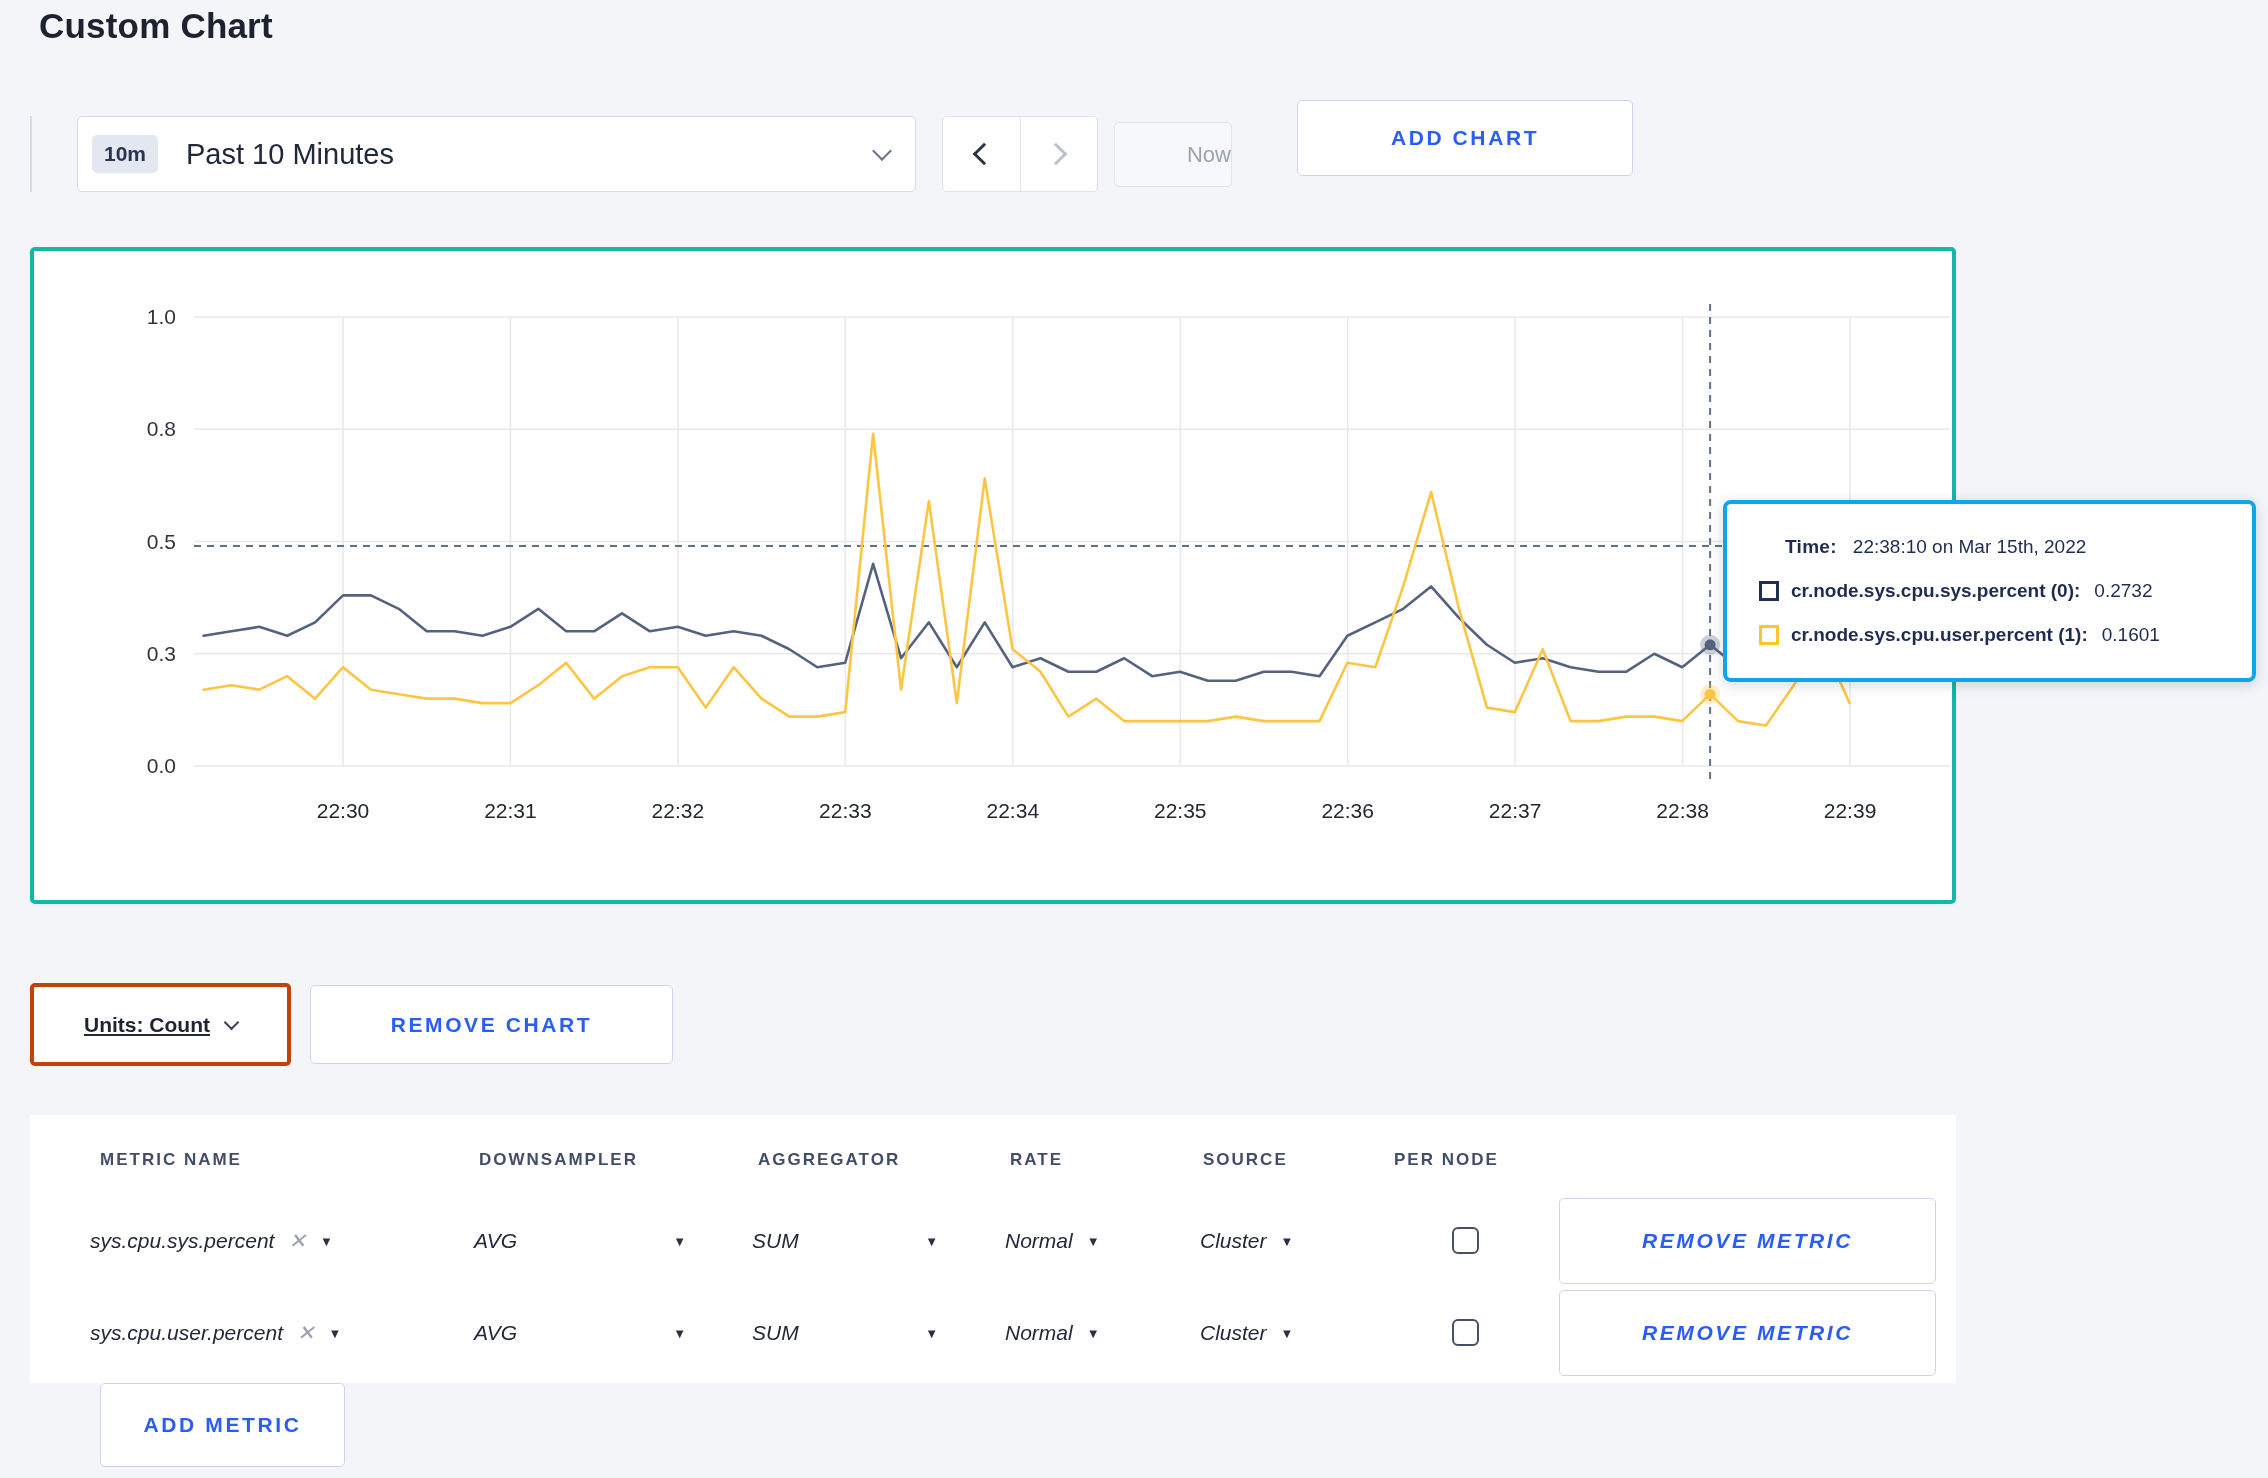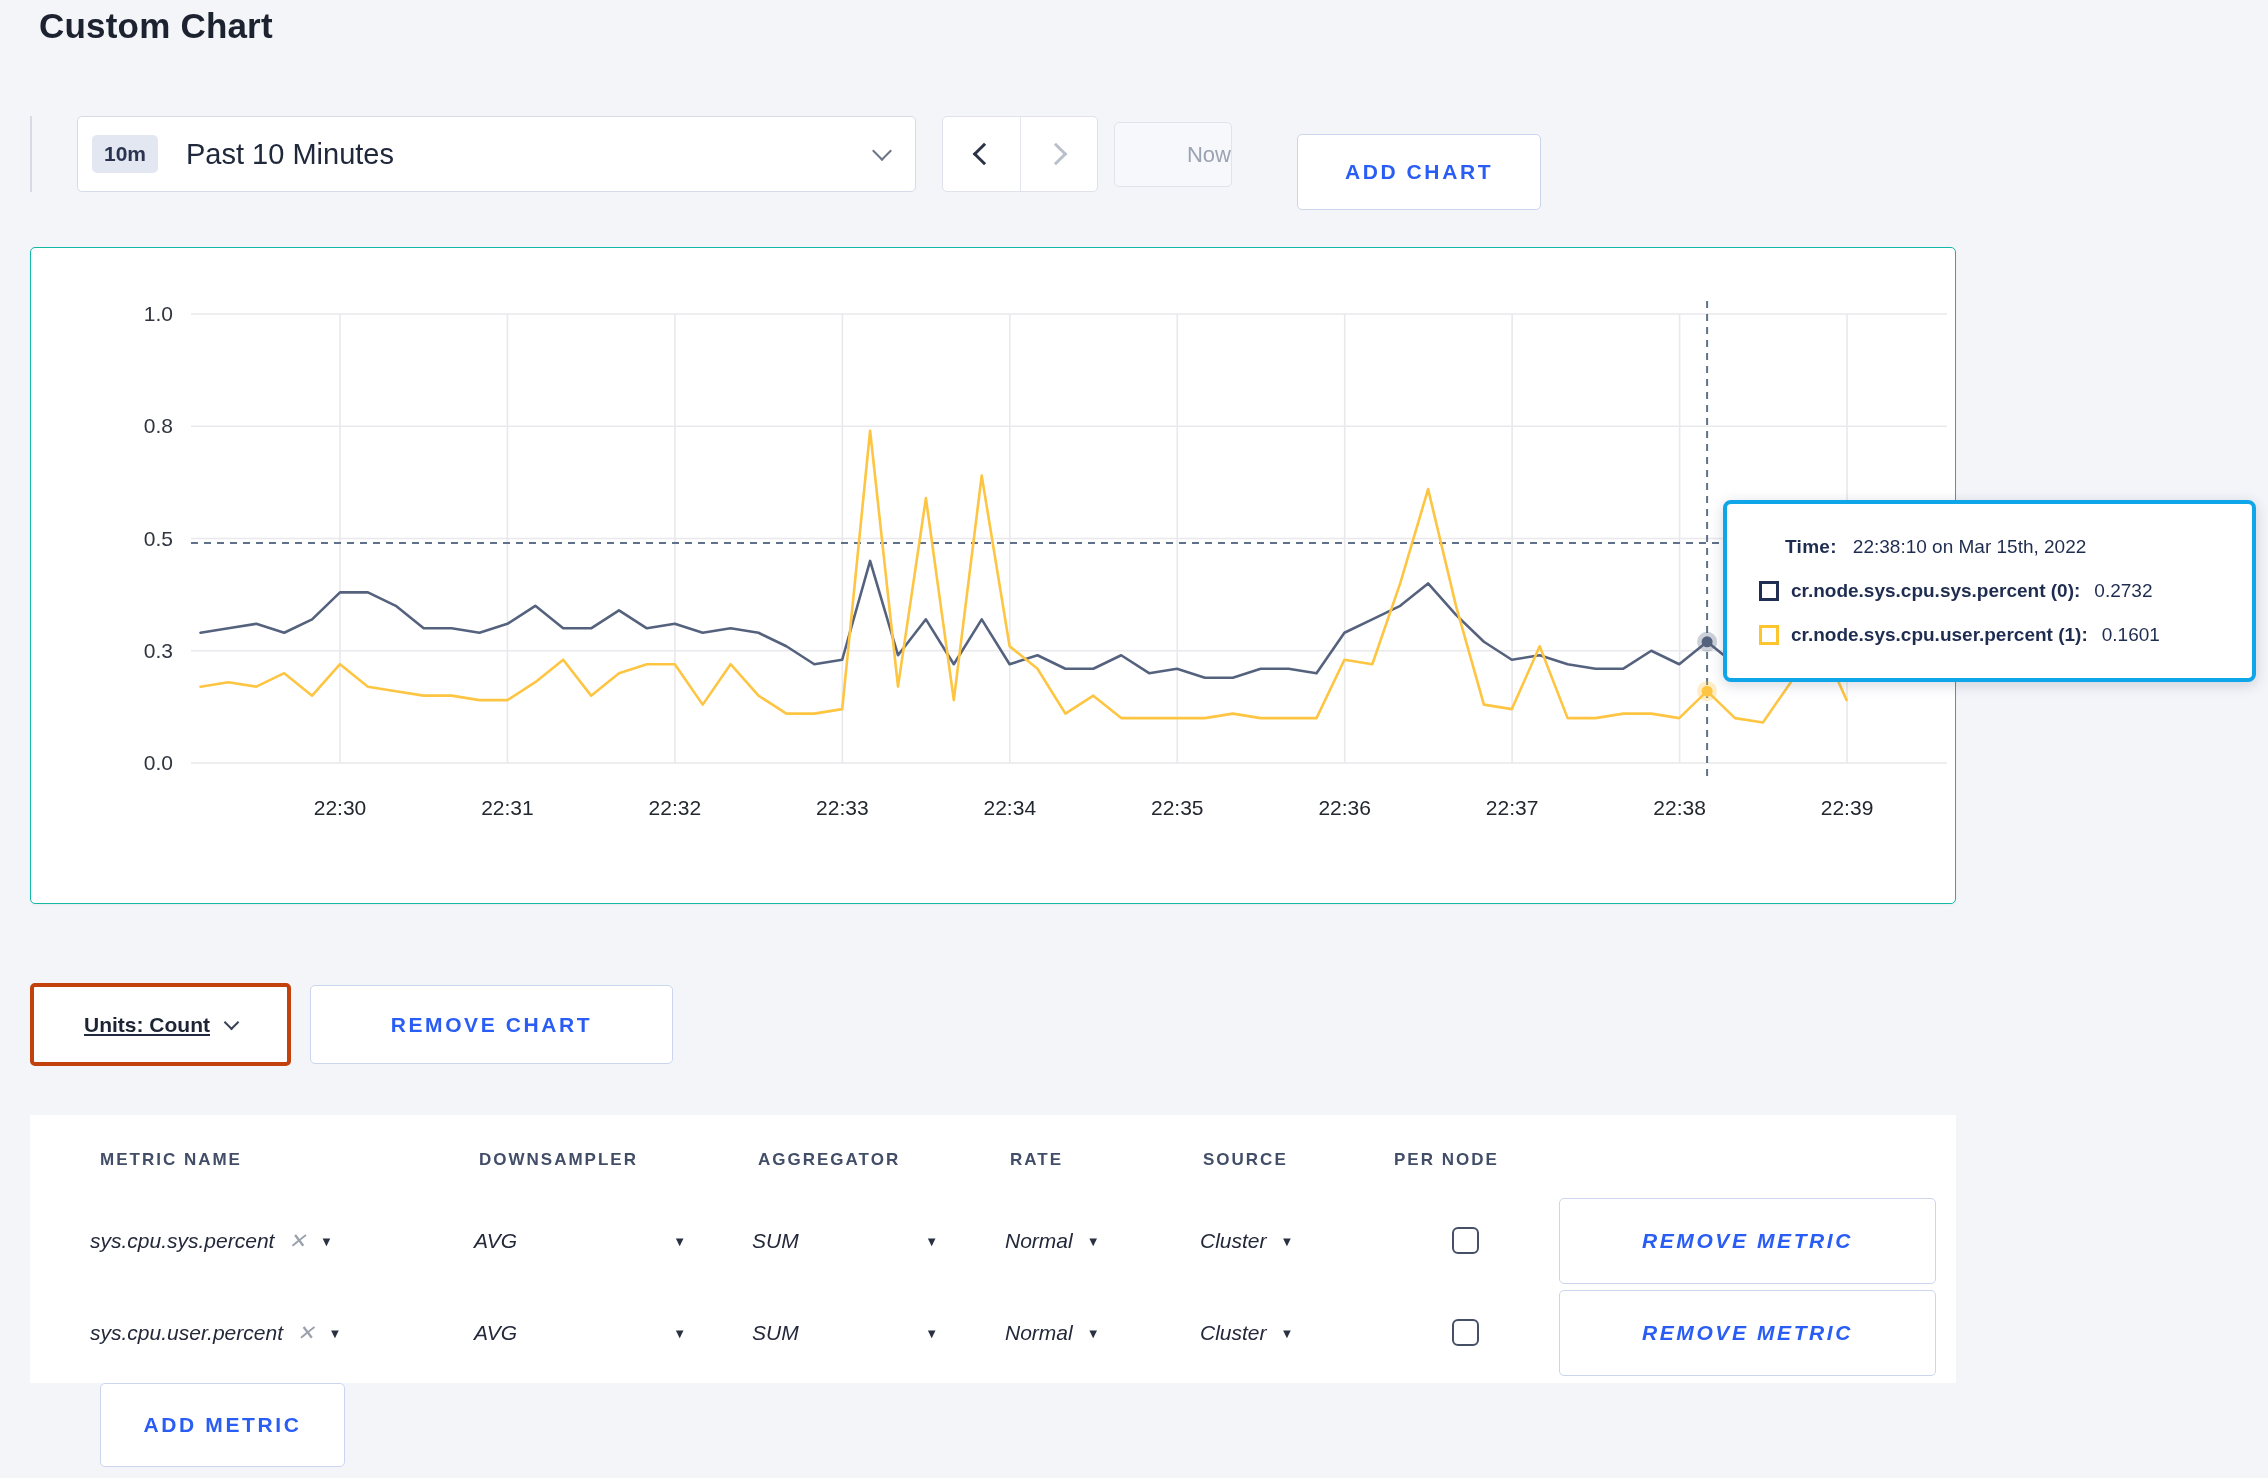--- a/index.html
+++ b/index.html
@@ -55,26 +55,26 @@
     left:1114px; top:122px; width:118px; height:65px;
     background:#f7f8fb; border:1px solid #e0e3eb; border-radius:5px;
     display:flex; align-items:center; justify-content:flex-end;
     font-size:22px; color:#9ba3b2;
   }
   .btn-blue {
     background:#fff; border:1px solid #cbd5ee; border-radius:5px;
     color:#2a5df4; font-weight:600; letter-spacing:2.6px; font-size:21px;
     display:flex; align-items:center; justify-content:center; cursor:pointer;
   }
-  .add-chart { left:1297px; top:134px; width:244px; height:76px; }
+  .add-chart { left:1297px; top:100px; width:336px; height:76px; }
 
   
   .chart-card {
     left:30px; top:247px; width:1926px; height:657px;
-    background:#fff; border:1px solid #14b8a6; border-radius:5px;
+    background:#fff; border:4px solid #14b8a6; border-radius:5px;
     box-shadow:0 1px 3px rgba(40,50,80,.05);
   }
   #chart-svg { position:absolute; left:0; top:0; }
   .tooltip {
     left:1723px; top:500px; width:533px; height:182px;
     background:#fff; border:4px solid #0ea5e9; border-radius:8px;
     box-shadow:0 3px 14px rgba(30,40,70,.18);
     display:flex; flex-direction:column; justify-content:space-evenly;
     padding:10px 24px 10px 32px; z-index:5;
   }

